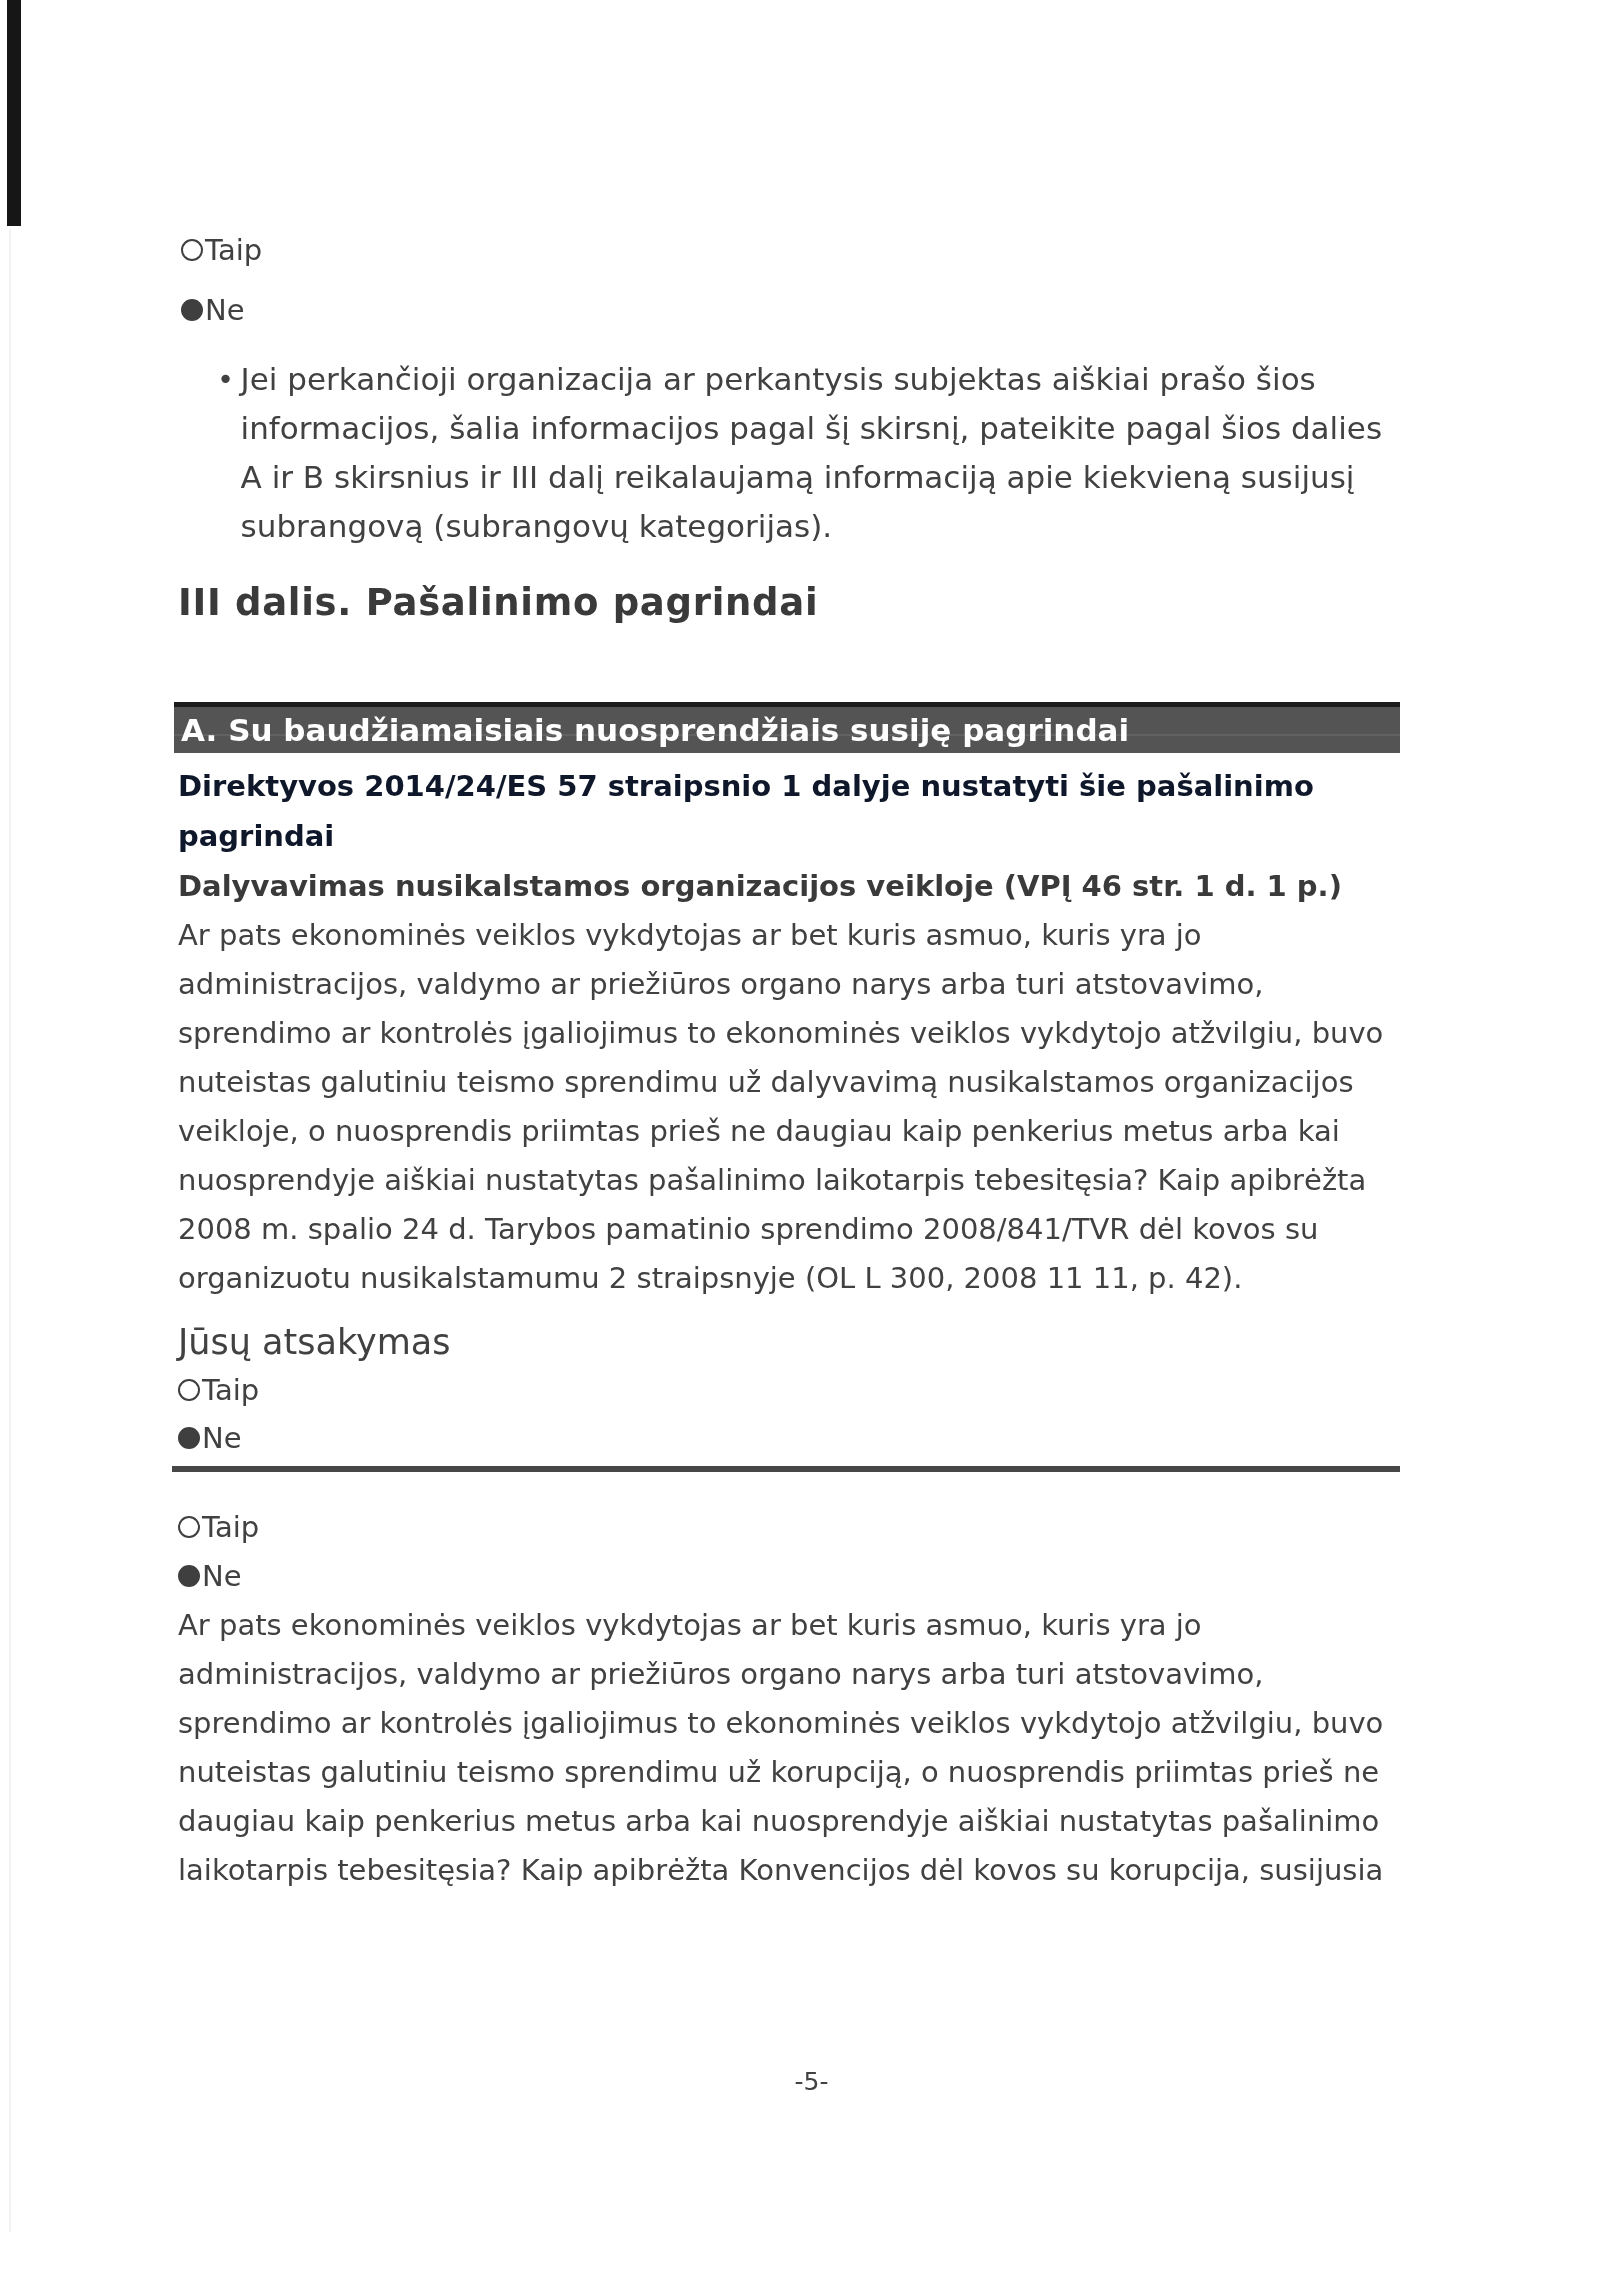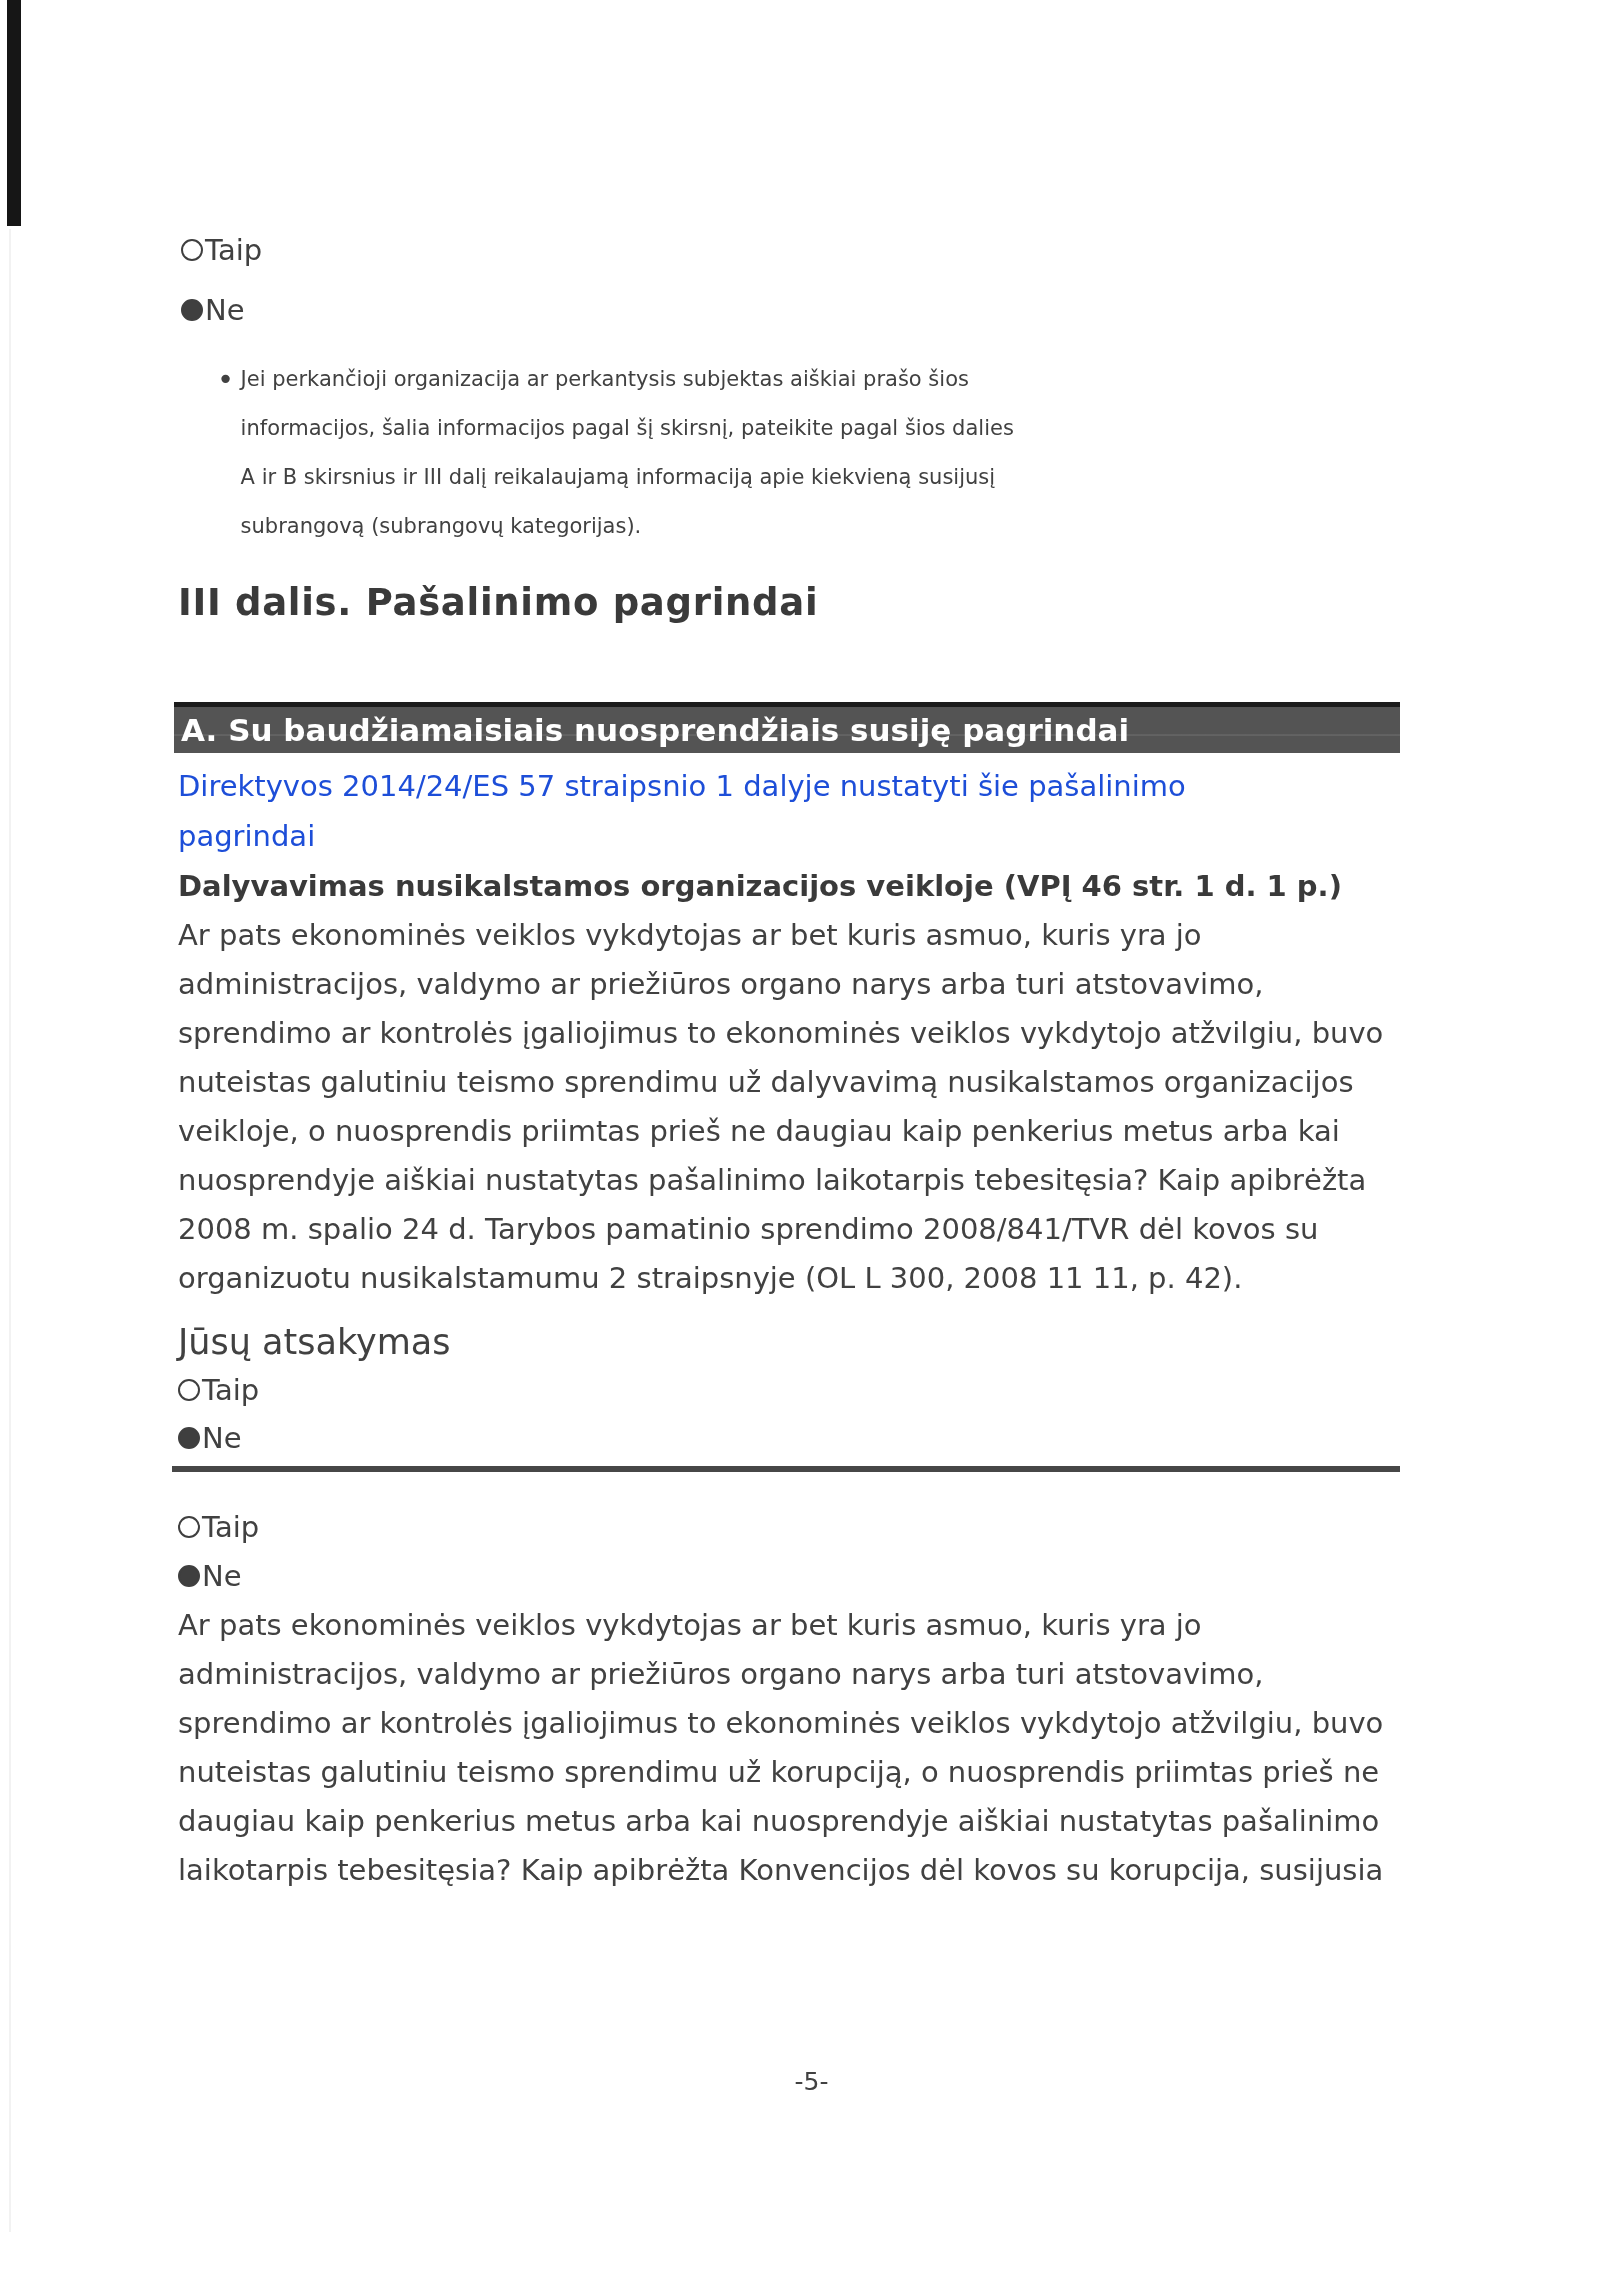--- a/index.html
+++ b/index.html
@@ -27,40 +27,40 @@
   }
   .radio.checked{background:#3f3f3f;border-color:#3f3f3f;}
   .radio-label{font-size:29px;color:#414141;}
 
   
   .top-radios{position:absolute;left:181px;top:226px;}
   .top-radios .radio-row{margin-bottom:11.8px;}
 
   .bullet-block{position:absolute;left:217px;top:355px;display:flex;}
   .bullet-dot{flex:0 0 23.6px;font-size:29px;line-height:49px;color:#414141;}
-  .bullet-text{font-size:21px;line-height:49px;color:#414141;}
+  .bullet-text{font-size:31px;line-height:49px;color:#414141;}
 
   .part-heading{
     position:absolute;left:178px;top:581px;
     font-size:37px;font-weight:bold;color:#3a3a3a;letter-spacing:0.7px;
   }
 
   .section-banner{
     position:absolute;left:174px;top:702px;width:1290px;height:46px;
     background:linear-gradient(#545454 0%,#545454 58%,#6a6a6a 61%,#545454 64%,#545454 100%);
     border-top:5.9px solid #1b1b1b;
     box-sizing:content-box;
   }
   .section-banner .banner-text{
     font-size:31px;font-weight:bold;color:#ffffff;line-height:46px;padding-left:7px;
     white-space:pre;
   }
 
   .section-a{position:absolute;left:178px;top:761px;width:1303px;}
-  .bold-lines{font-size:29px;line-height:50px;font-weight:normal;color:#1d4ed8;}
+  .bold-lines{font-size:29px;line-height:50px;font-weight:bold;color:#0f172a;}
   .q-title{font-size:29px;line-height:50px;font-weight:bold;color:#3a3a3a;}
   .body-lines{font-size:29px;line-height:49px;color:#414141;}
   .answer-label{font-size:35px;line-height:48px;color:#414141;margin-top:15px;}
 
   .separator-rule{position:absolute;left:172px;top:1466px;width:1296px;height:5.9px;background:#474747;}
 
   .section-b{position:absolute;left:178px;top:1496px;width:1303px;}
   .db-question{font-size:29.5px;line-height:51px;color:#414141;}
   .section-b .radio-group{margin-top:6.5px;}
   .section-b .radio-row{margin-bottom:1.3px;}

